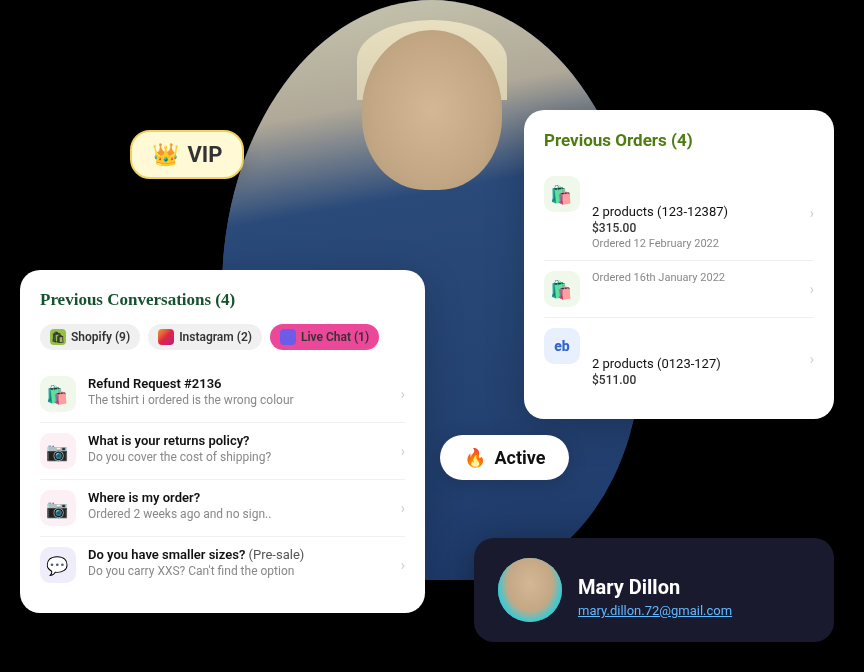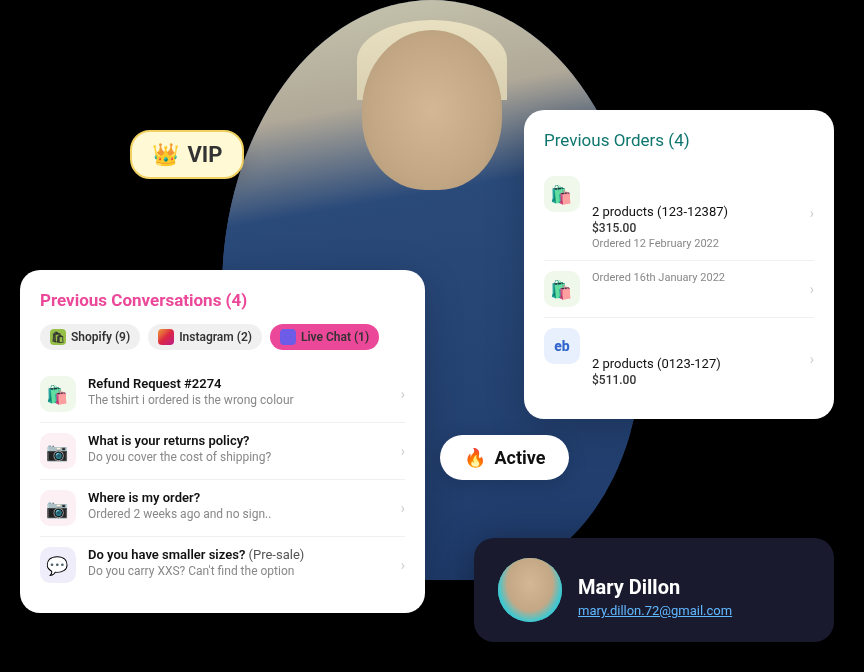--- a/index.html
+++ b/index.html
@@ -89,22 +89,23 @@
       background: #fff;
       border-radius: 20px;
       padding: 20px;
       box-shadow: 0 8px 40px rgba(0,0,0,0.2);
       z-index: 10;
     }
 
     .conversations-card .card-title {
       font-size: 17px;
       font-weight: 700;
-      color: #ec4899;
+      color: #14532d;
       margin-bottom: 14px;
+      font-family: Liberation Serif, serif;
     }
 
     .conversations-card .source-filters {
       display: flex;
       gap: 8px;
       margin-bottom: 16px;
       flex-wrap: wrap;
     }
 
     .source-badge {
@@ -220,22 +221,22 @@
       width: 310px;
       background: #fff;
       border-radius: 20px;
       padding: 20px;
       box-shadow: 0 8px 40px rgba(0,0,0,0.2);
       z-index: 10;
     }
 
     .orders-card .card-title {
       font-size: 17px;
-      font-weight: 400;
-      color: #0f766e;
+      font-weight: 700;
+      color: #4d7c0f;
       margin-bottom: 16px;
     }
 
     .order-item {
       display: flex;
       align-items: flex-start;
       gap: 12px;
       padding: 10px 0;
       border-bottom: 1px solid #f0f0f0;
       cursor: pointer;
@@ -378,21 +379,21 @@
     </div>
     <div class="source-badge livechat">
       <span class="source-icon lc-icon"></span>
       <span>Live Chat (1)</span>
     </div>
   </div>
 
   <div class="conversation-item">
     <div class="conv-icon shopify-bg">🛍️</div>
     <div class="conv-content">
-      <div class="conv-title">Refund Request #2274</div>
+      <div class="conv-title">Refund Request #2136</div>
       <div class="conv-subtitle">The tshirt i ordered is the wrong colour</div>
     </div>
     <span class="conv-arrow">›</span>
   </div>
 
   <div class="conversation-item">
     <div class="conv-icon insta-bg" style="font-size:18px;">📷</div>
     <div class="conv-content">
       <div class="conv-title">What is your returns policy?</div>
       <div class="conv-subtitle">Do you cover the cost of shipping?</div>

